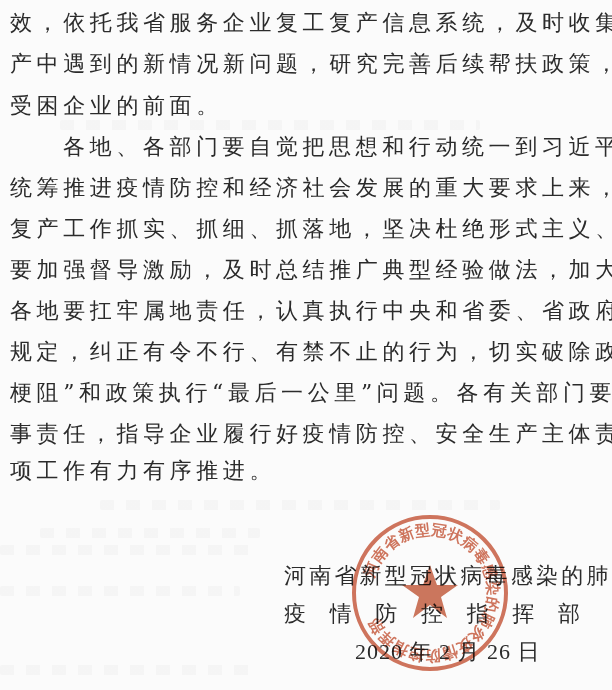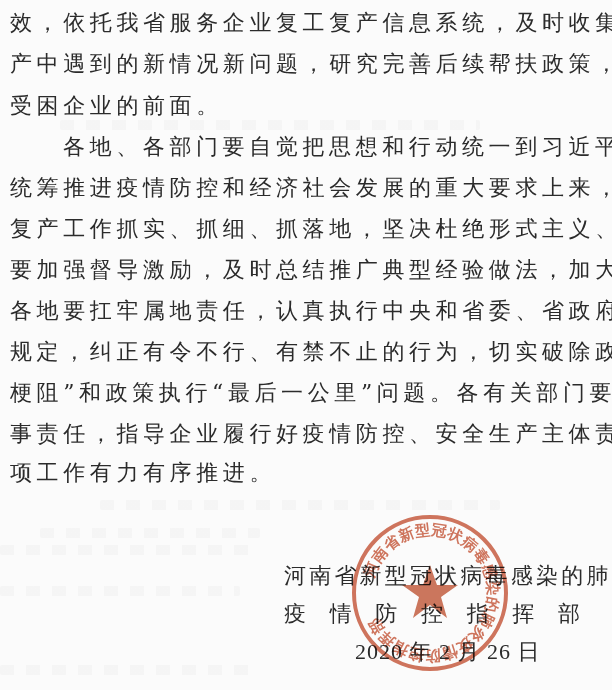--- a/index.html
+++ b/index.html
@@ -106,21 +106,21 @@
   <div class="line" style="top:91px;">受困企业的前面。</div>
 
   <div class="line indent" style="top:132px;">各地、各部门要自觉把思想和行动统一到习近平总书记关于</div>
   <div class="line" style="top:173px;">统筹推进疫情防控和经济社会发展的重大要求上来，切实把复工</div>
   <div class="line" style="top:214px;">复产工作抓实、抓细、抓落地，坚决杜绝形式主义、官僚主义。</div>
   <div class="line" style="top:255px;">要加强督导激励，及时总结推广典型经验做法，加大宣传力度。</div>
   <div class="line" style="top:296px;">各地要扛牢属地责任，认真执行中央和省委、省政府出台的政策</div>
   <div class="line" style="top:337px;">规定，纠正有令不行、有禁不止的行为，切实破除政策落实“中</div>
   <div class="line" style="top:378px;">梗阻”和政策执行“最后一公里”问题。各有关部门要强化属</div>
   <div class="line" style="top:419px;">事责任，指导企业履行好疫情防控、安全生产主体责任，确保各</div>
-  <div class="line" style="top:458px;">项工作有力有序推进。</div>
+  <div class="line" style="top:458px;font-family:Liberation Mono, monospace;">项工作有力有序推进。</div>
 
   <div class="sig sig1">河南省新型冠状病毒感染的肺炎</div>
   <div class="sig sig2">
     <span>疫</span>
     <span>情</span>
     <span>防</span>
     <span>控</span>
     <span>指</span>
     <span>挥</span>
     <span>部</span>

